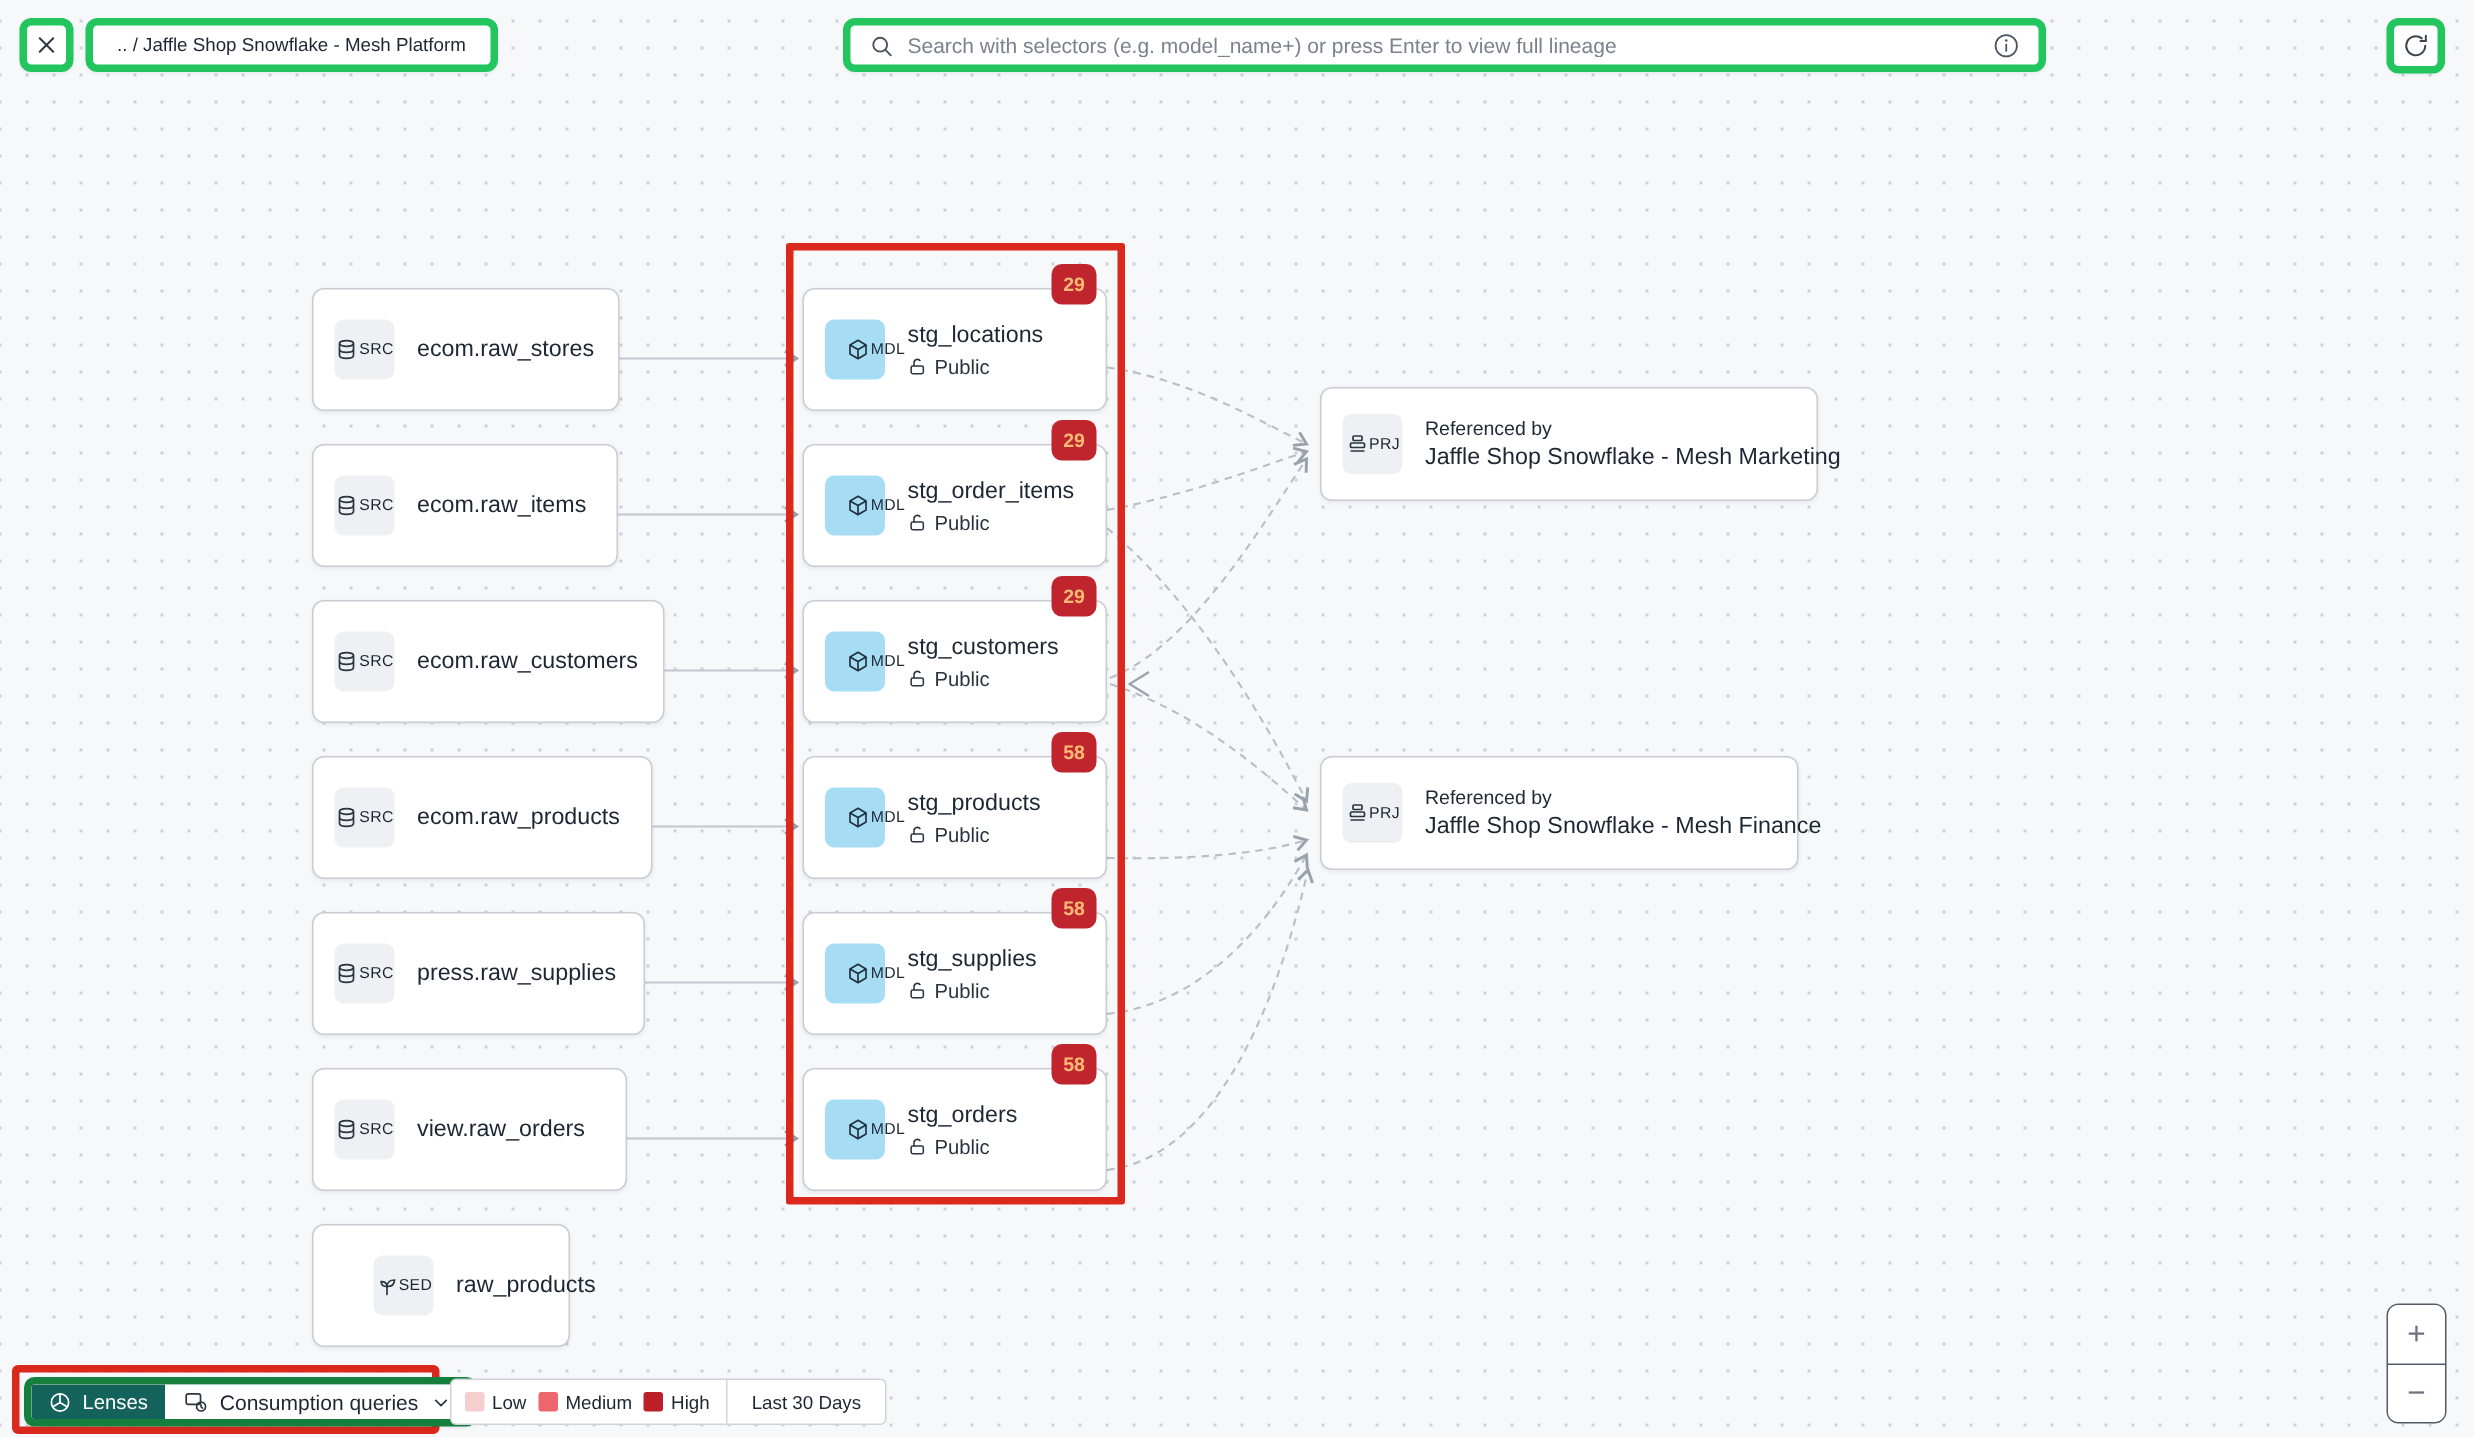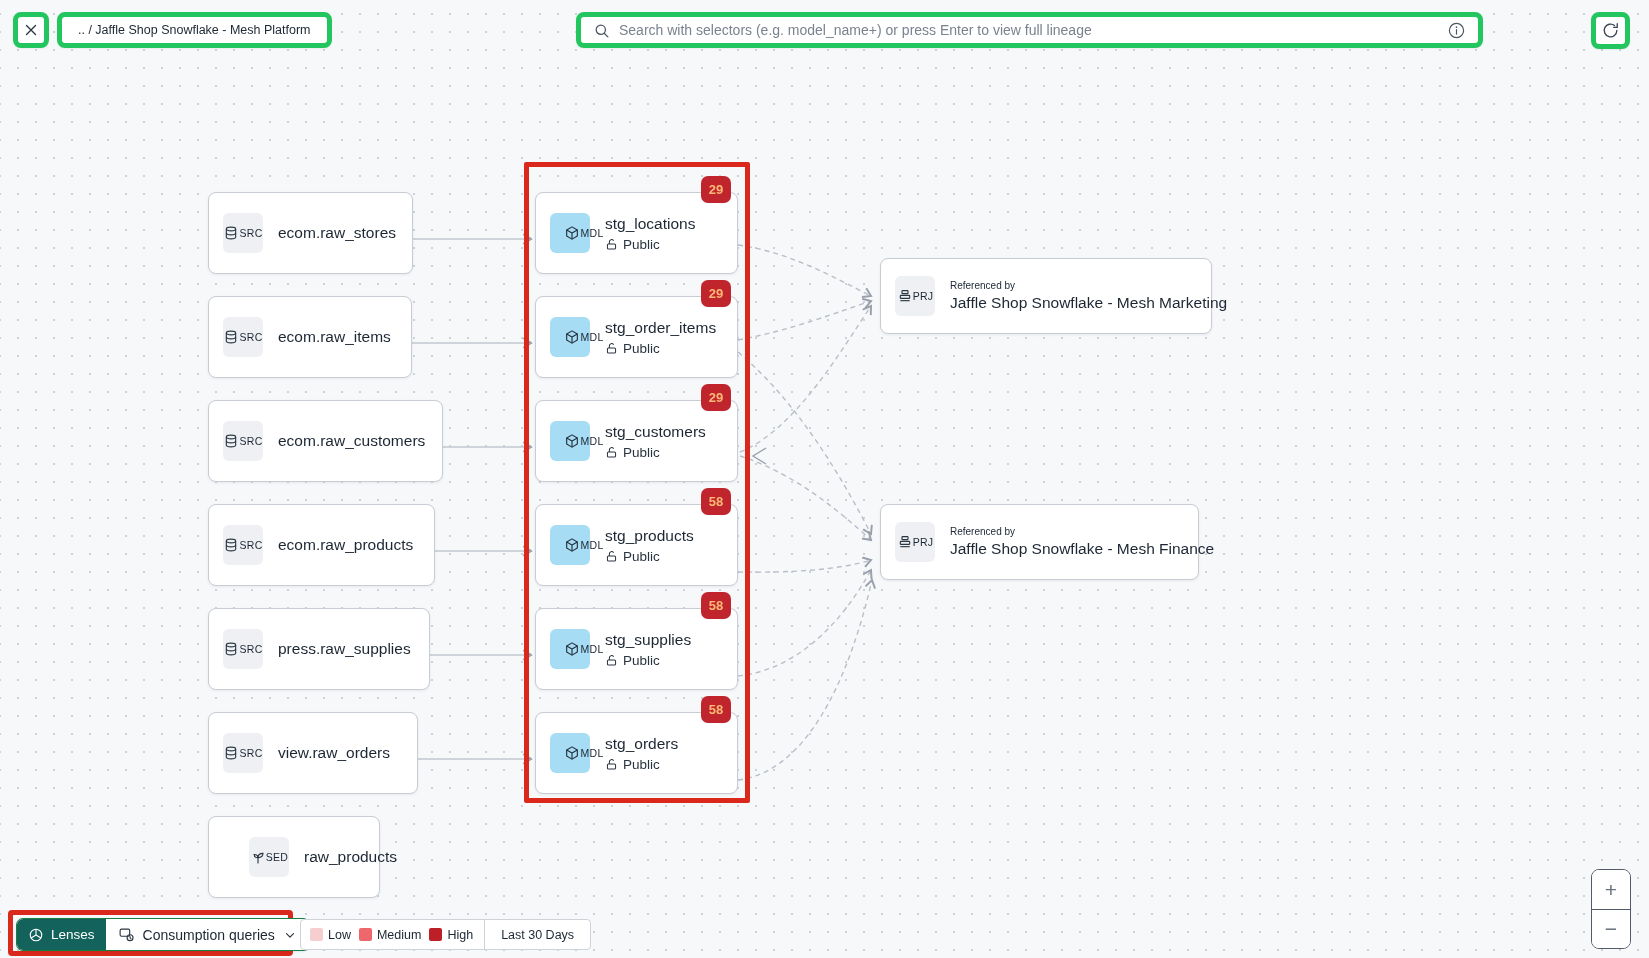--- a/index.html
+++ b/index.html
@@ -15,21 +15,21 @@
     background-position: 9px 5px;
   }
   
   .chip {
     position:absolute; background:#fff; border:5px solid #22c55e; border-radius:8px;
     display:flex; align-items:center; justify-content:center;
     box-shadow:0 1px 2px rgba(20,30,45,.06); z-index:10;
   }
   .btn-close { left:13px; top:12px; width:36px; height:36px; cursor:pointer; }
   .breadcrumb-chip { left:57px; top:12px; height:36px; padding:0 16px; font-size:12.5px; }
-  .searchbar { left:576px; top:12px; width:907px; height:36px; padding:0 12px; justify-content:flex-start; gap:9px; }
+  .searchbar { left:562px; top:12px; width:802px; height:36px; padding:0 12px; justify-content:flex-start; gap:9px; }
   .searchbar input {
     flex:1; border:none; outline:none; font-family:"Liberation Sans",sans-serif;
     font-size:14px; color:#1c2733; background:transparent;
   }
   .searchbar input::placeholder { color:#7a828e; }
   .btn-refresh { left:1591px; top:12px; width:39px; height:37px; cursor:pointer; }
   .icon { display:inline-flex; align-items:center; justify-content:center; flex:none; }
 
   
   .card {
@@ -38,21 +38,21 @@
     box-shadow:0 1px 3px rgba(25,35,50,.07); z-index:2; height:82px; cursor:pointer;
   }
   .iconbox {
     width:40px; height:40px; border-radius:6px; background:#eef0f3;
     display:flex; flex-direction:row; align-items:center; justify-content:center; gap:0; flex:none;
   }
   .iconbox.blue { background:#a7ddf4;padding-left:28px; }
   .iconbox .tname { font-size:10.5px; letter-spacing:.3px; color:#1c2733; margin-top:-1px; }
   .node-label { font-size:15.5px; font-weight:500; white-space:nowrap; }
   .node-sub { display:flex; align-items:center; gap:5px; font-size:13.5px; color:#2a3440; margin-top:4px; }
-  .kicker { font-size:10px; color:#202b38; margin-bottom:3px; }
+  .kicker { font-size:13px; color:#202b38; margin-bottom:3px; }
   .badge {
     position:absolute; top:-17px; right:6px; min-width:30px; height:27px; padding:0 7px;
     border-radius:7px; color:#fdba74; font-size:13px; font-weight:bold;
     display:flex; align-items:center; justify-content:center; z-index:3;margin-left:42px;
   }
   
   .src-0{left:208px; top:192px; width:205px;}
   .src-1{left:208px; top:296px; width:204px;}
   .src-2{left:208px; top:400px; width:235px;}
   .src-3{left:208px; top:504px; width:227px;}
@@ -72,21 +72,21 @@
 
   
   .hl-rect { position:absolute; border-style:solid; border-width:5px; border-radius:2px;
              z-index:5; pointer-events:none; }
   .hl-mid { left:524px; top:162px; width:226px; height:641px; }
   .hl-lens { left:8px; top:910px; width:285px; height:46px; border-radius:4px; }
 
   
   .lens-group {
     position:absolute; left:16px; top:918px; height:33px; z-index:11;
-    display:flex; align-items:stretch; border:1px solid #15803d; border-radius:7px;
+    display:flex; align-items:stretch; border:5px solid #15803d; border-radius:7px;
     overflow:hidden; background:#fff; box-shadow:0 1px 2px rgba(20,30,45,.08);
   }
   .lenses-btn { display:flex; align-items:center; gap:7px; padding:0 11px; color:#fff;
                 font-size:13.5px; font-weight:500; cursor:pointer; }
   .lens-select { display:flex; align-items:center; gap:8px; padding:0 12px; font-size:14px;
                  cursor:pointer; background:#fff; }
   .legend-bar {
     position:absolute; left:300px; top:919px; height:31px; z-index:11;
     display:flex; align-items:stretch; background:#fff; border:1px solid #cfd3d9;
     border-radius:4px; font-size:12.5px; color:#1c2733;

